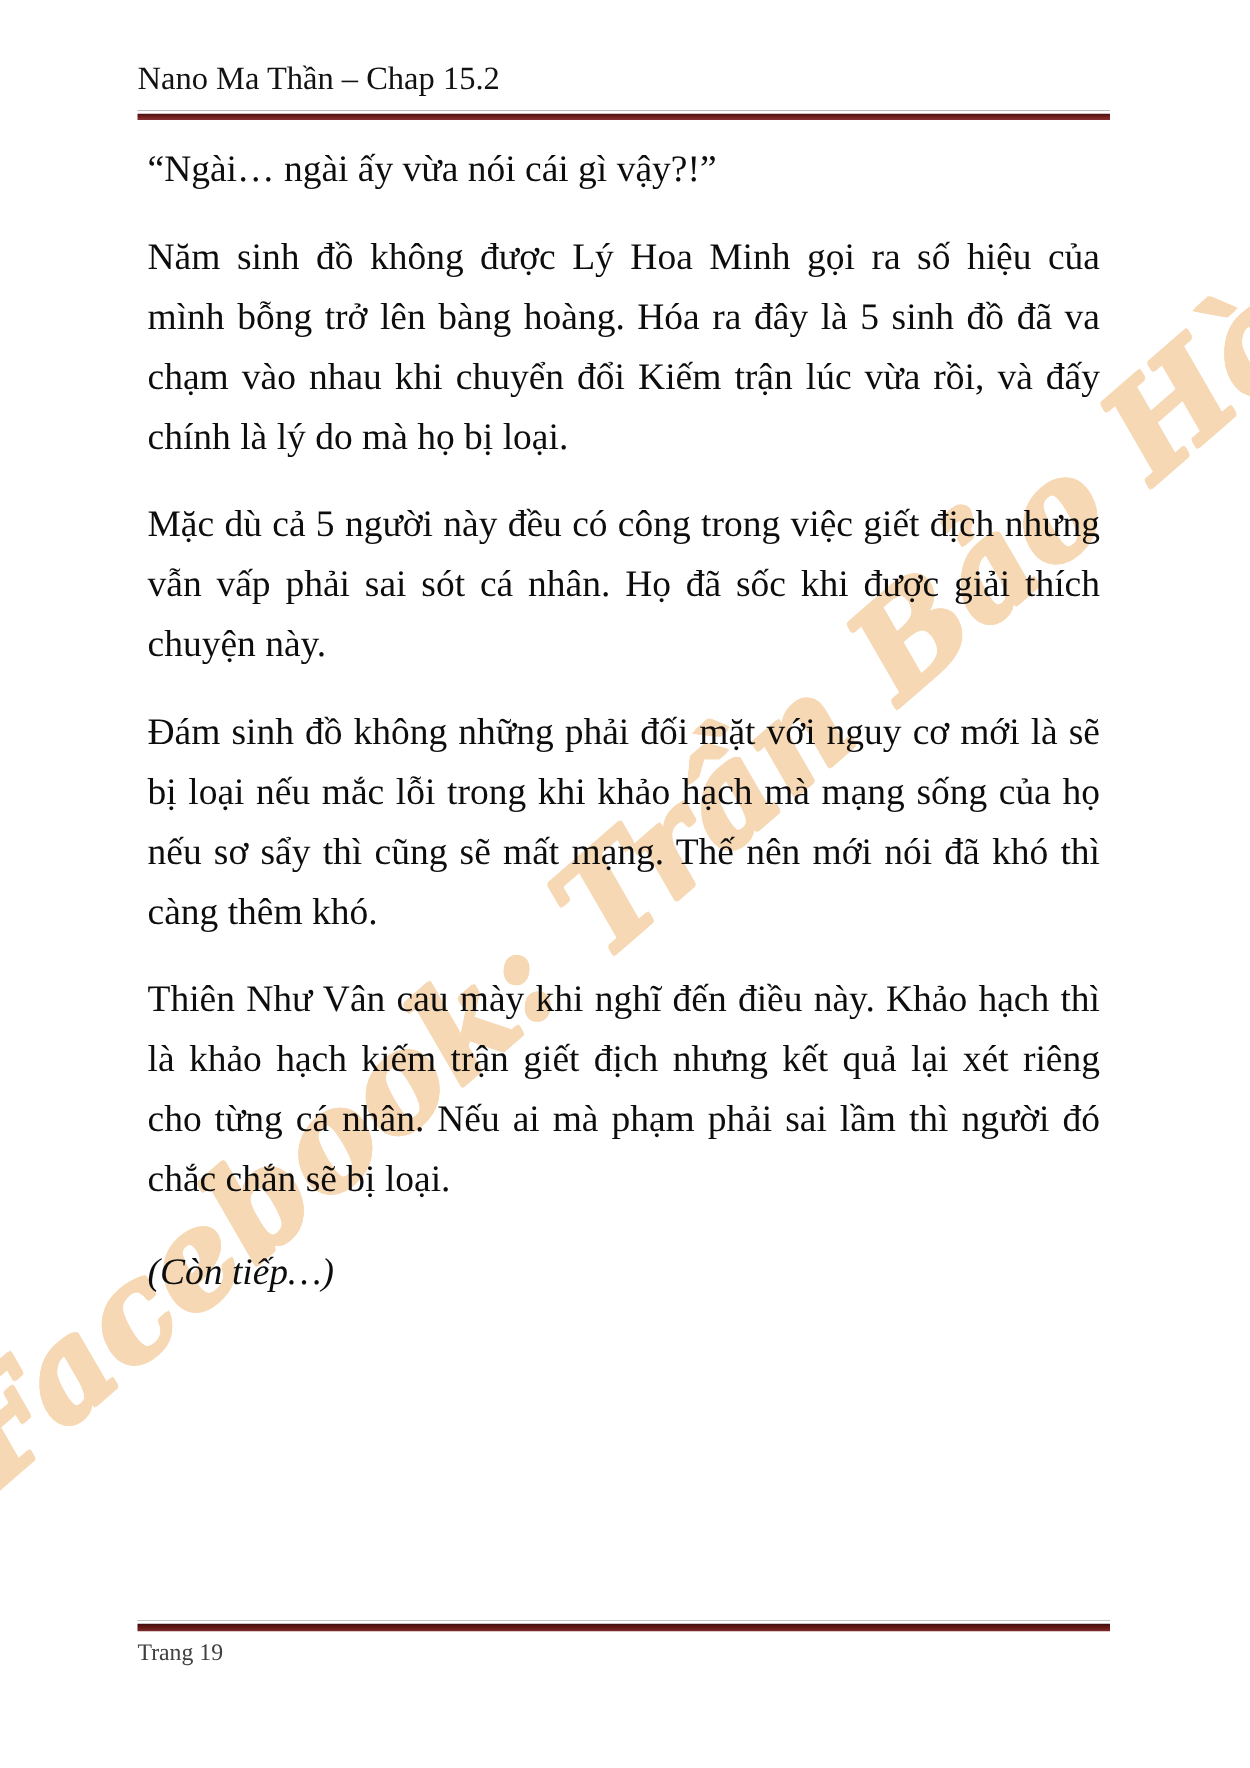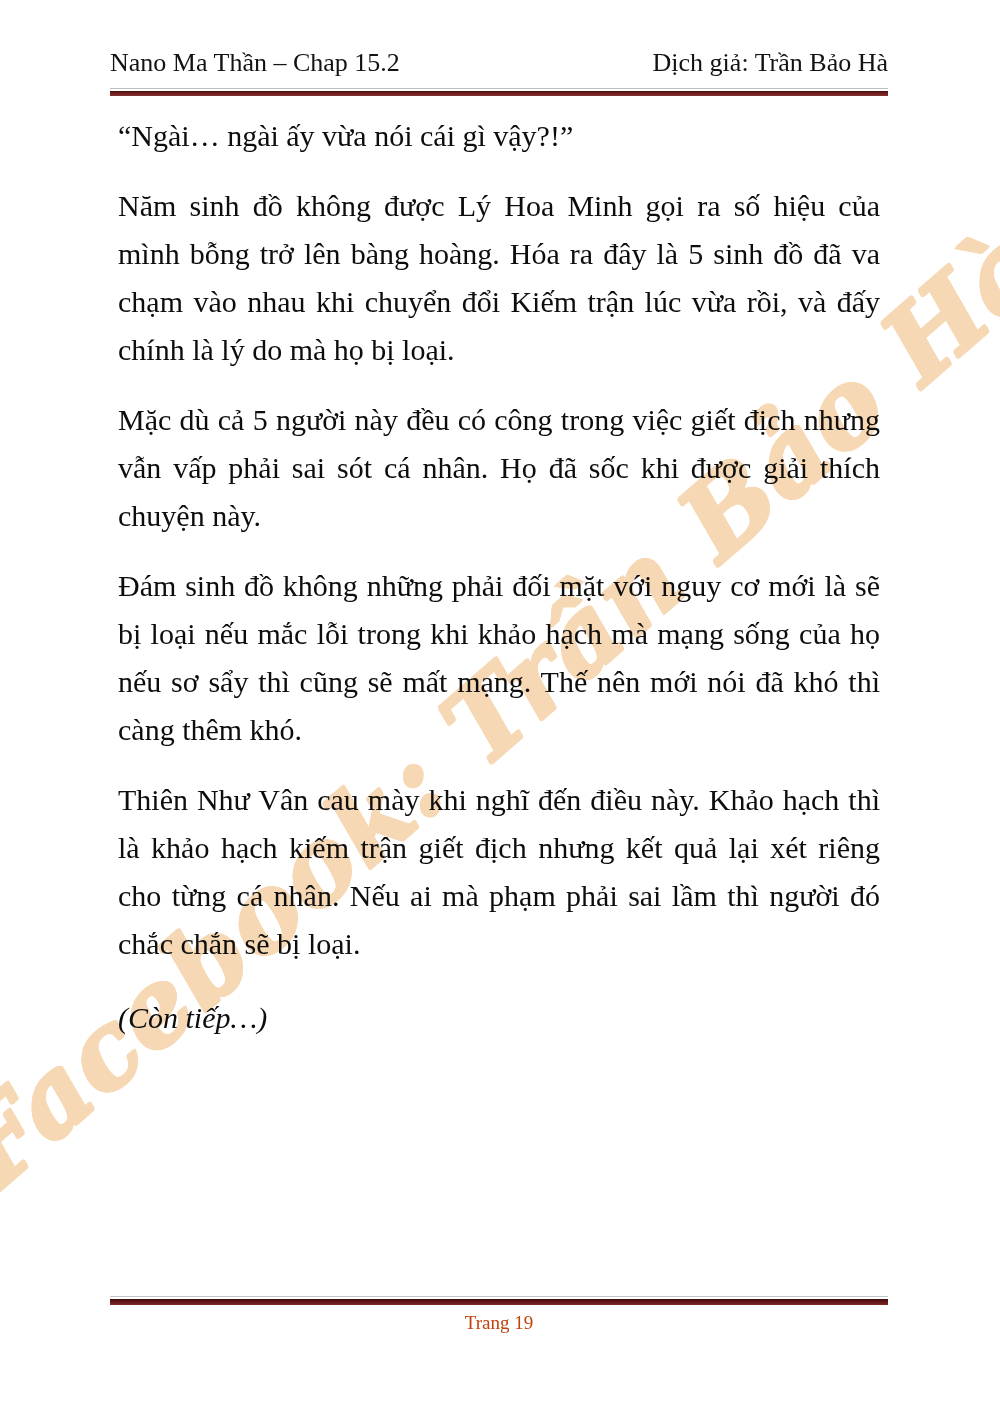--- a/index.html
+++ b/index.html
@@ -138,39 +138,38 @@
   }
   .footer-rule .thick {
     height: 6px;
     background: linear-gradient(to bottom, #3e0d0d 0%, #5e1414 40%, #7d2a2a 100%);
   }
   .page-footer {
     position: absolute;
     left: 110px;
     top: 1312px;
     width: 778px;
-    text-align: center;
+    text-align: left;
     font-size: 19px;
-    color: #c2410c;
+    color: #404040;
   }
 </style>
 </head>
 <body>
 
 <div class="page">
 
   <div class="watermark-layer">
     <div class="watermark-text">Facebook: Trần Bảo Hà</div>
   </div>
 
   <div class="content">
 
     <div class="page-header">
       <span class="header-left">Nano Ma Thần – Chap 15.2</span>
-      <span class="header-right">Dịch giả: Trần Bảo Hà</span>
     </div>
     <div class="header-rule">
       <div class="thin"></div>
       <div class="gap"></div>
       <div class="thick"></div>
     </div>
 
     <div class="body-text">
       <p>“Ngài… ngài ấy vừa nói cái gì vậy?!”</p>
       <p>Năm sinh đồ không được Lý Hoa Minh gọi ra số hiệu của mình bỗng trở lên bàng hoàng. Hóa ra đây là 5 sinh đồ đã va chạm vào nhau khi chuyển đổi Kiếm trận lúc vừa rồi, và đấy chính là lý do mà họ bị loại.</p>

